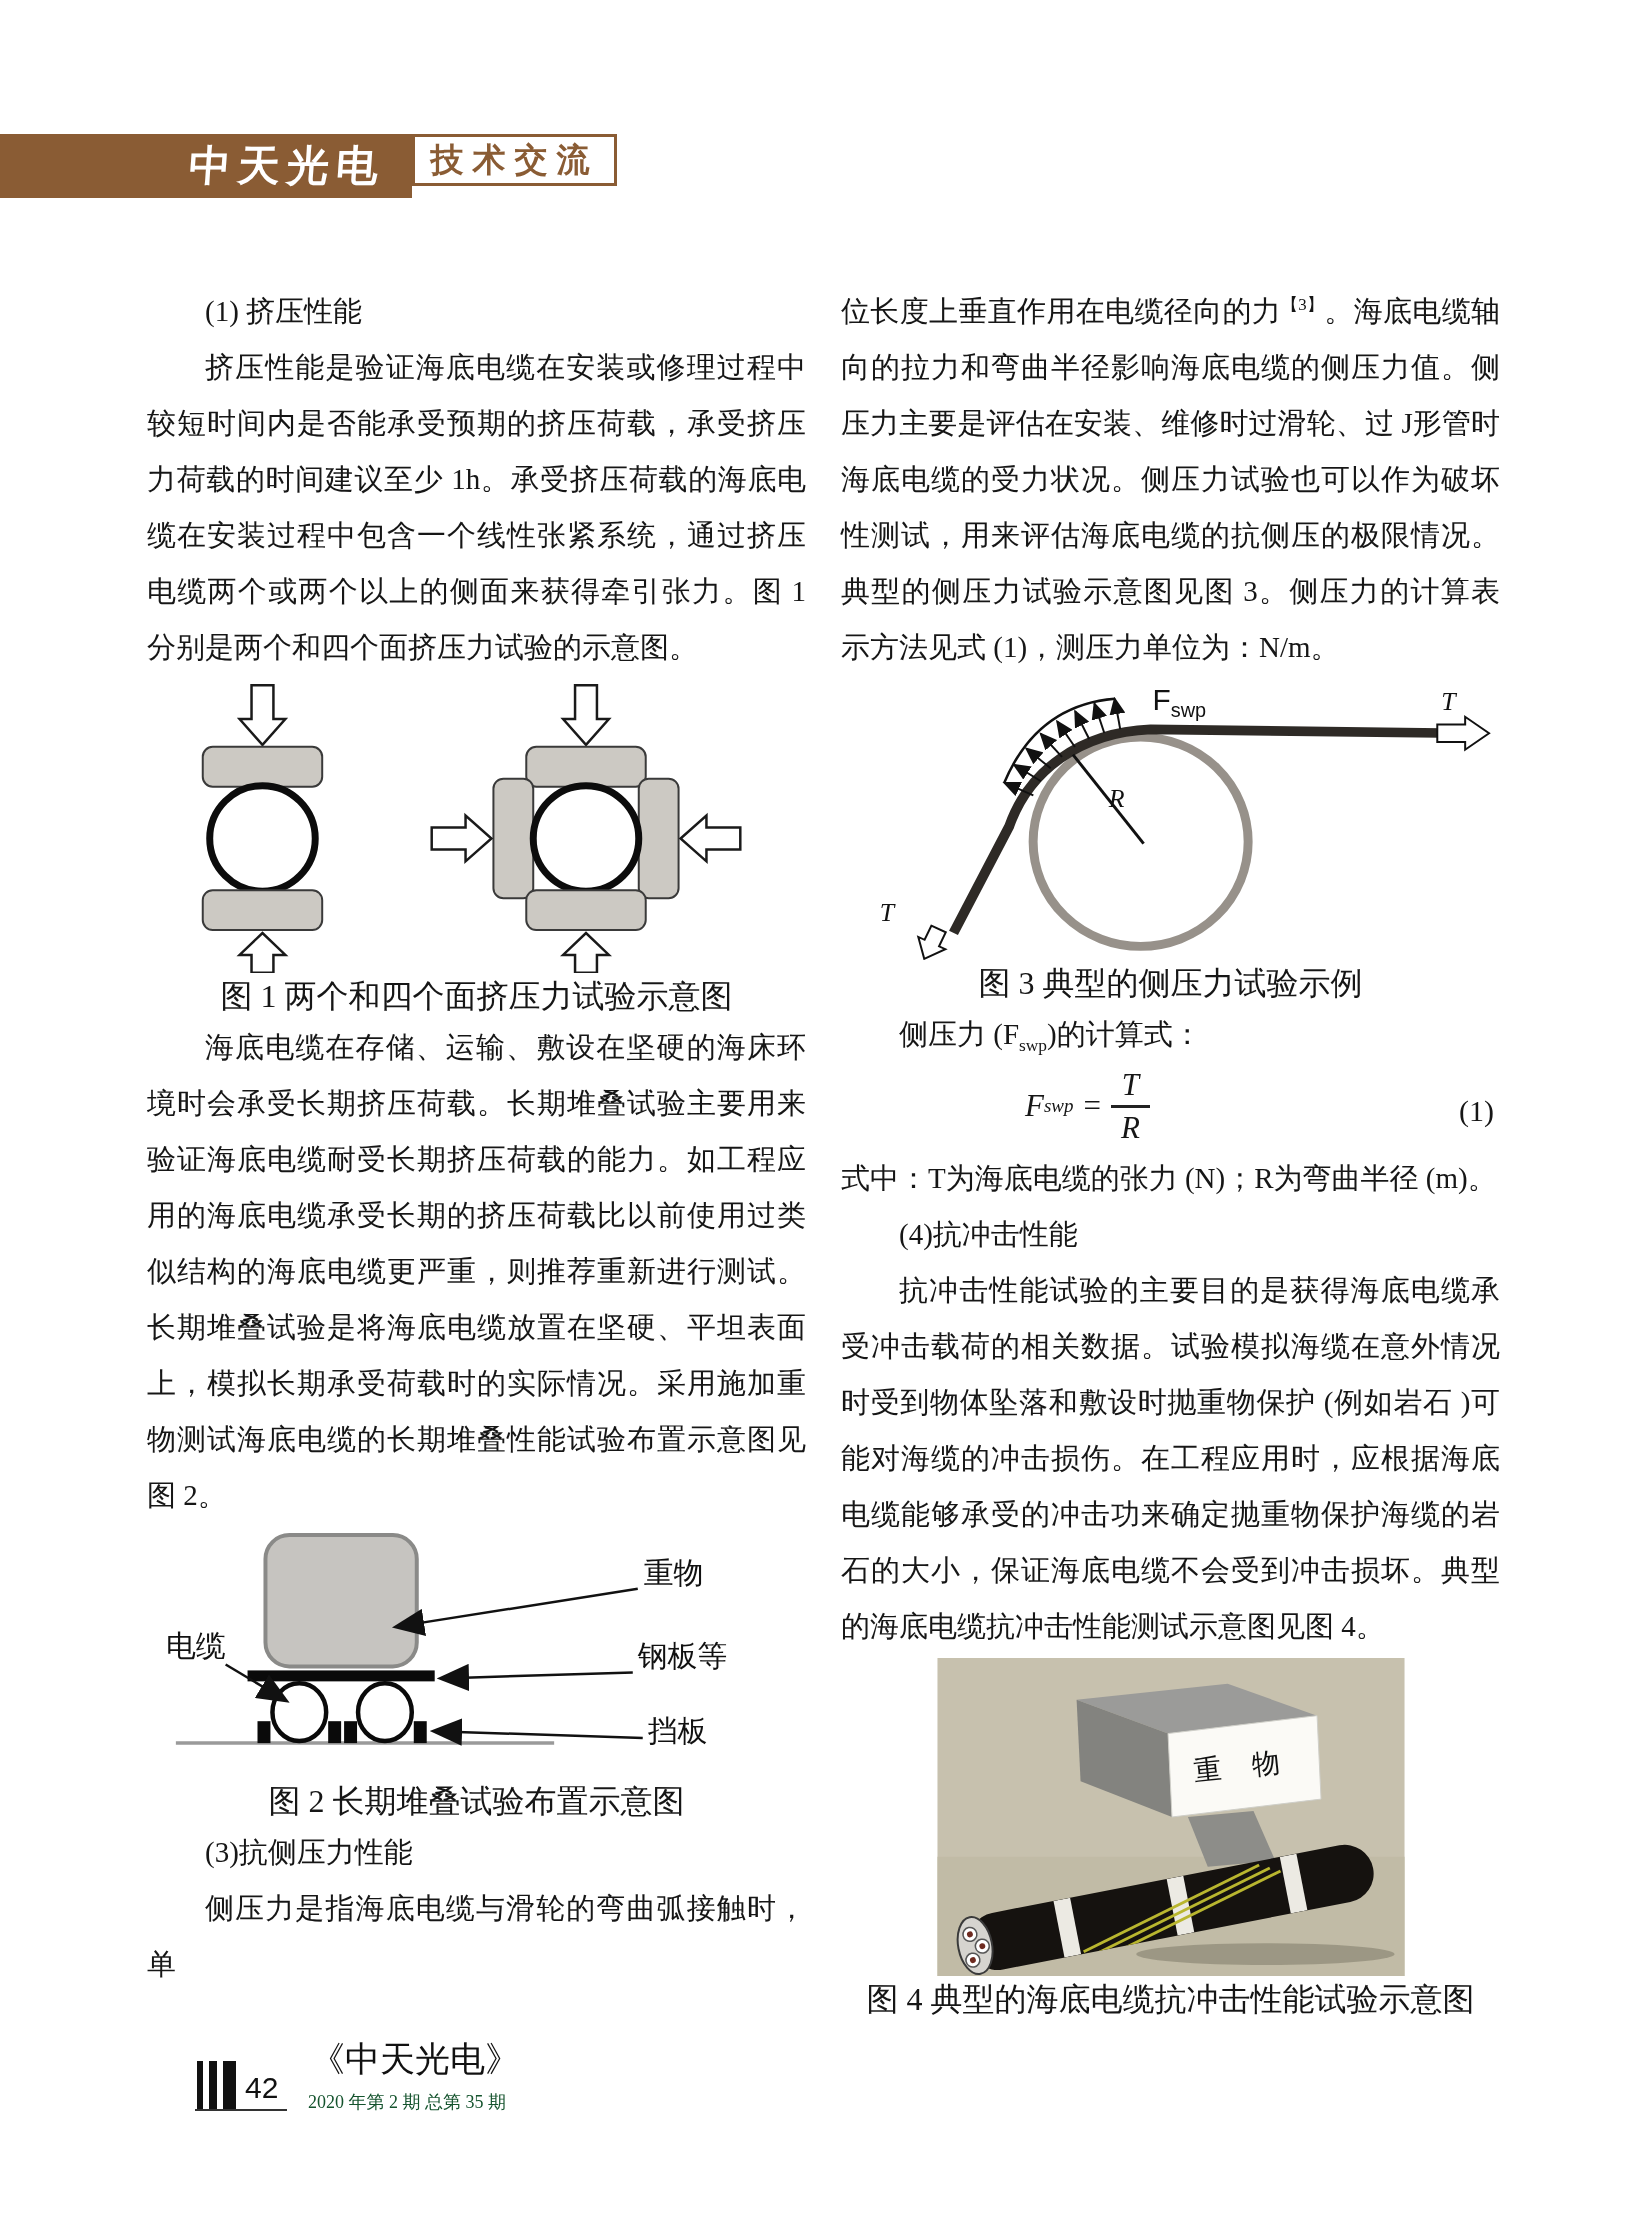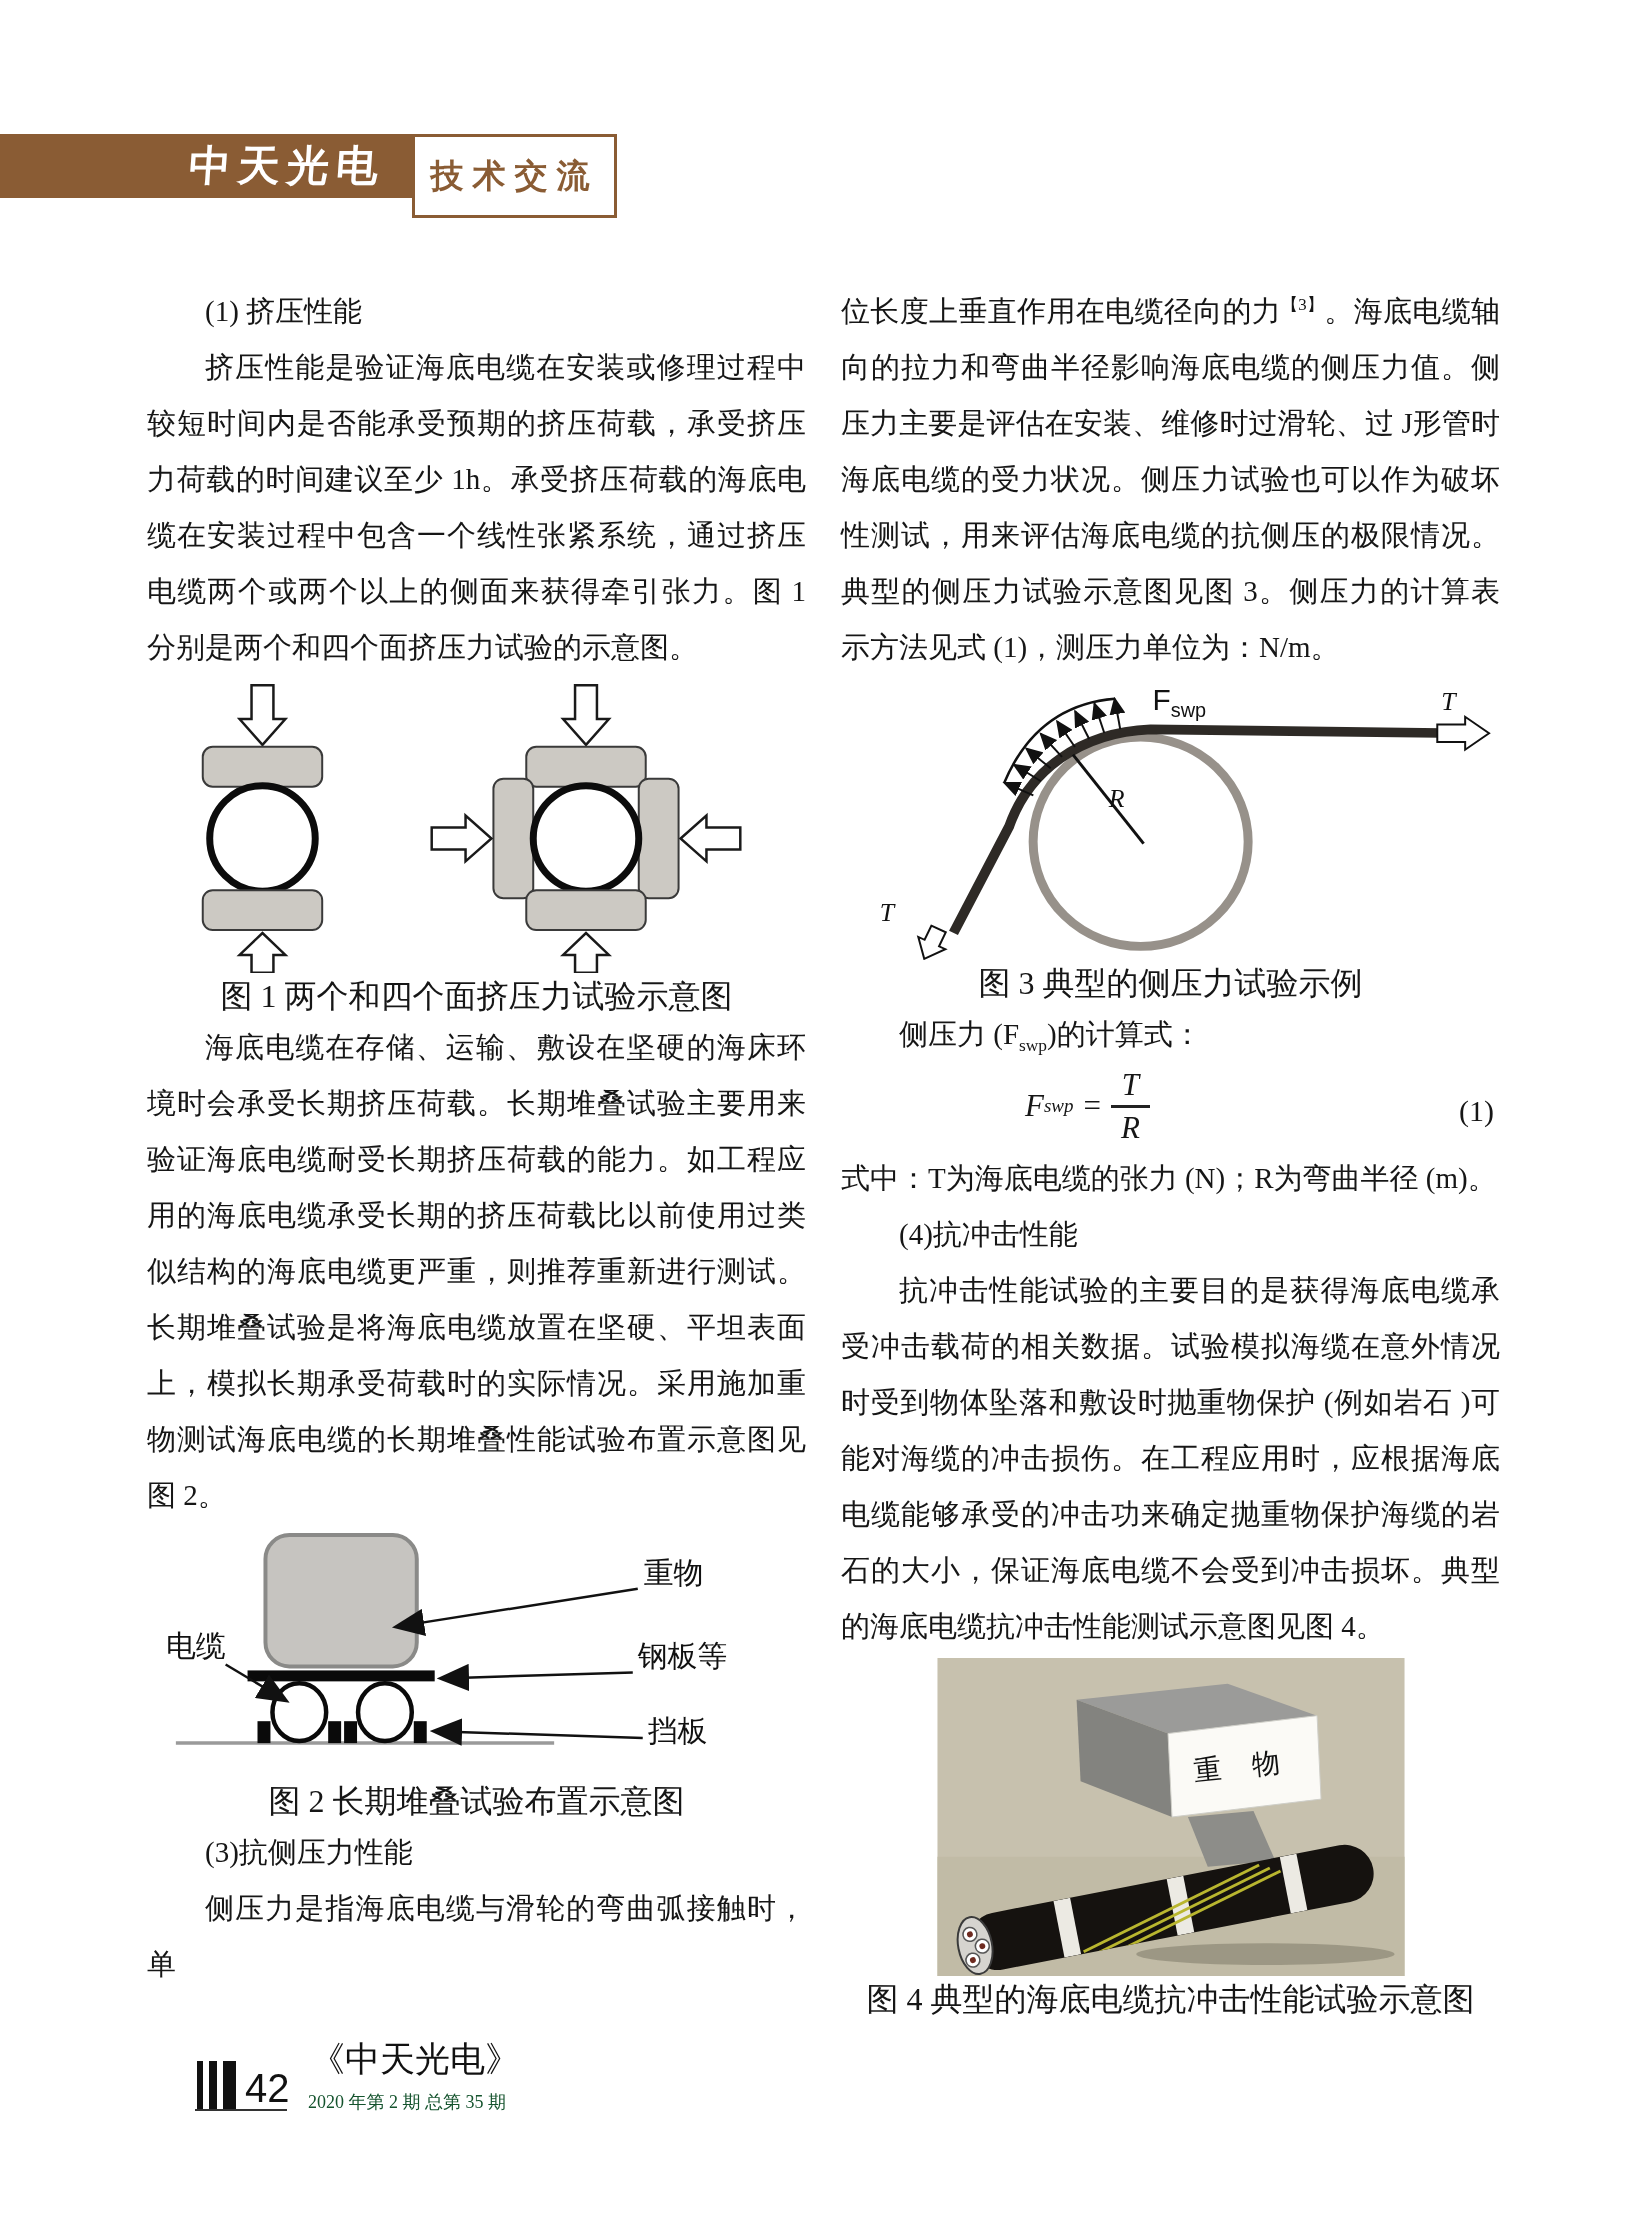--- a/index.html
+++ b/index.html
@@ -3,21 +3,21 @@
 <meta charset="utf-8">
 <style>
   html,body{margin:0;padding:0;background:#fff;}
   .page{position:relative;width:1646px;height:2233px;background:#ffffff;overflow:hidden;
         font-family:"Liberation Serif","DejaVu Serif",serif;color:#161616;}
 
   
   .header-bar{position:absolute;left:0;top:134px;width:412px;height:64px;background:#8a5c34;}
   .logo{position:absolute;left:189px;top:134px;height:64px;line-height:64px;color:#ffffff;
         font-size:42px;font-weight:bold;letter-spacing:7px;transform:skewX(-4deg);}
-  .section-box{position:absolute;left:412px;top:134px;width:205px;height:84px;background:#fff;
+  .section-box{position:absolute;left:412px;top:134px;width:205px;height:52px;background:#fff;
         border:3px solid #8a5c34;box-sizing:border-box;display:flex;align-items:center;justify-content:center;}
   .section-label{color:#8a5c34;font-size:33px;font-weight:700;letter-spacing:9px;
         font-family:"Liberation Sans","DejaVu Sans",sans-serif;}
 
   
   .col{position:absolute;top:283px;width:659px;font-size:29px;line-height:56px;
        text-align:justify;word-break:break-all;}
   .col-left{left:147px;}
   .col-right{left:841px;}
   .line{line-height:56px;}
@@ -40,21 +40,21 @@
   .frac{display:inline-flex;flex-direction:column;align-items:center;}
   .frac .num{line-height:40px;padding:0 10px;}
   .frac .den{line-height:40px;padding:0 10px;border-top:3px solid #222;}
   .eq-num{position:absolute;right:6px;top:21px;font-size:30px;font-style:normal;}
 
   
   .footer-bars{position:absolute;left:197px;top:2061px;height:48px;display:flex;align-items:flex-end;gap:6px;}
   .fbar{background:#111;height:48px;}
   .fbar.b1{width:6px;}.fbar.b2{width:8px;}.fbar.b3{width:13px;}
   .page-num{position:absolute;left:245px;top:2066px;font-family:"Liberation Sans","DejaVu Sans",sans-serif;
-        font-size:40px;line-height:44px;color:#111;}
+        font-size:30px;line-height:44px;color:#111;}
   .footer-rule{position:absolute;left:195px;top:2109px;width:92px;height:2px;background:#333;}
   .journal-name{position:absolute;left:310px;top:2040px;font-size:35px;line-height:40px;color:#111;}
   .journal-issue{position:absolute;left:308px;top:2082px;font-size:18px;line-height:40px;color:#14532d;}
 </style>
 </head>
 <body>
 
 <div class="page">
 
   <div class="header-bar"></div>

